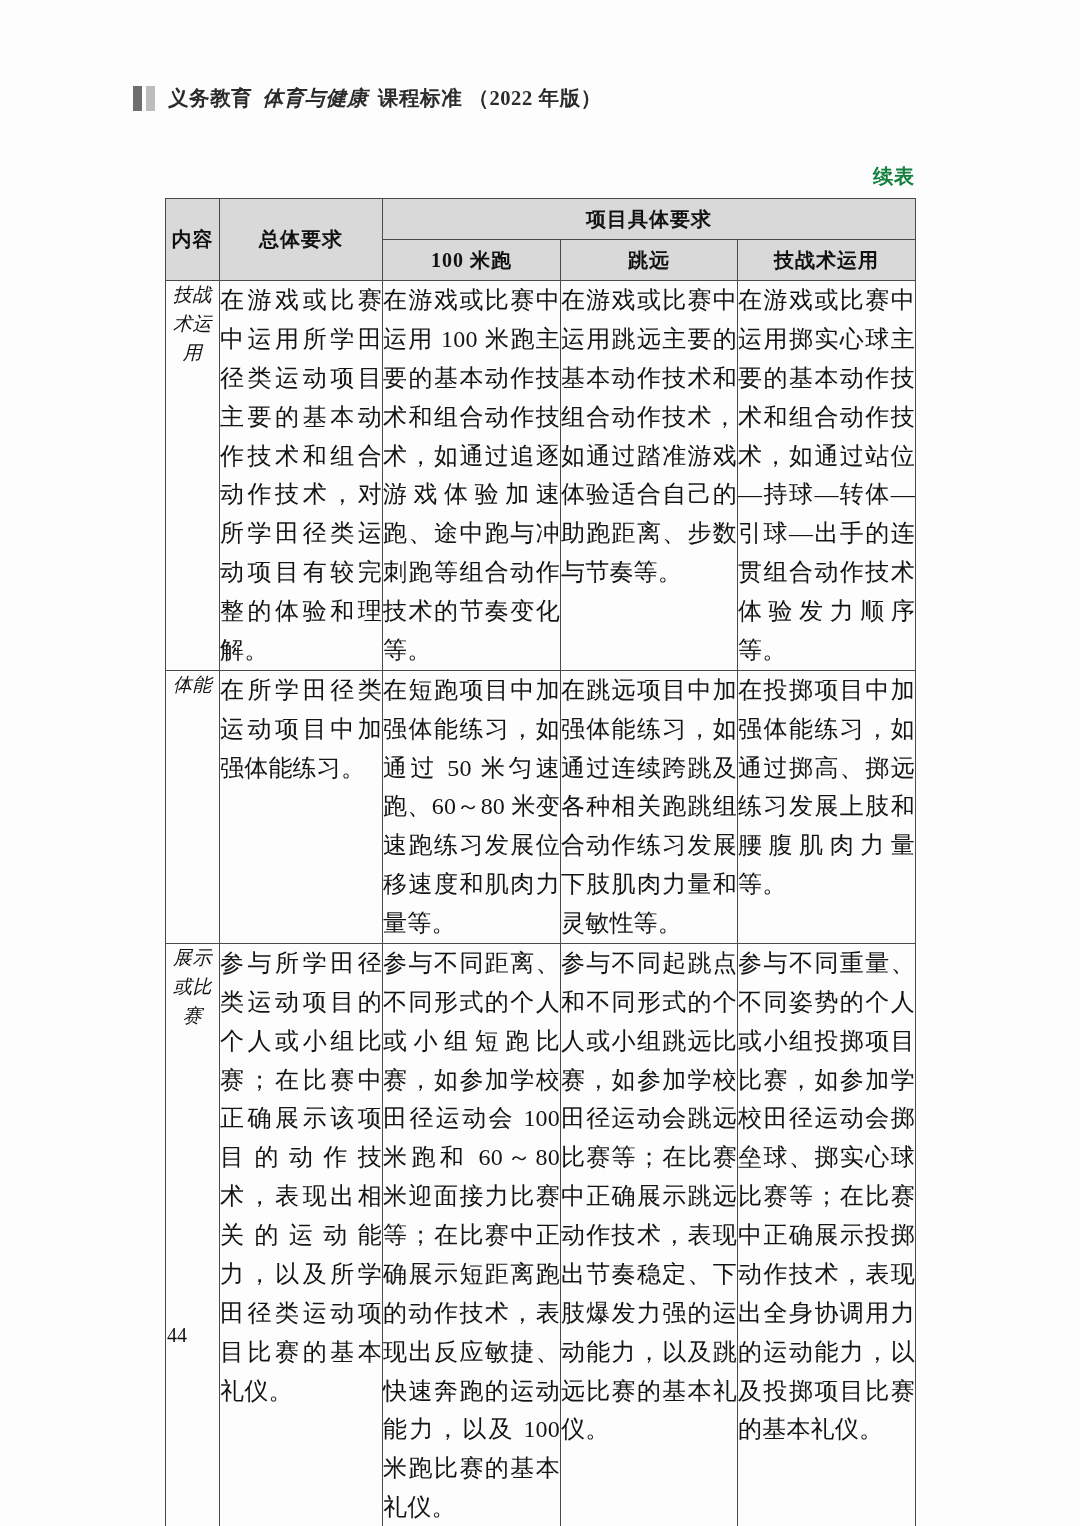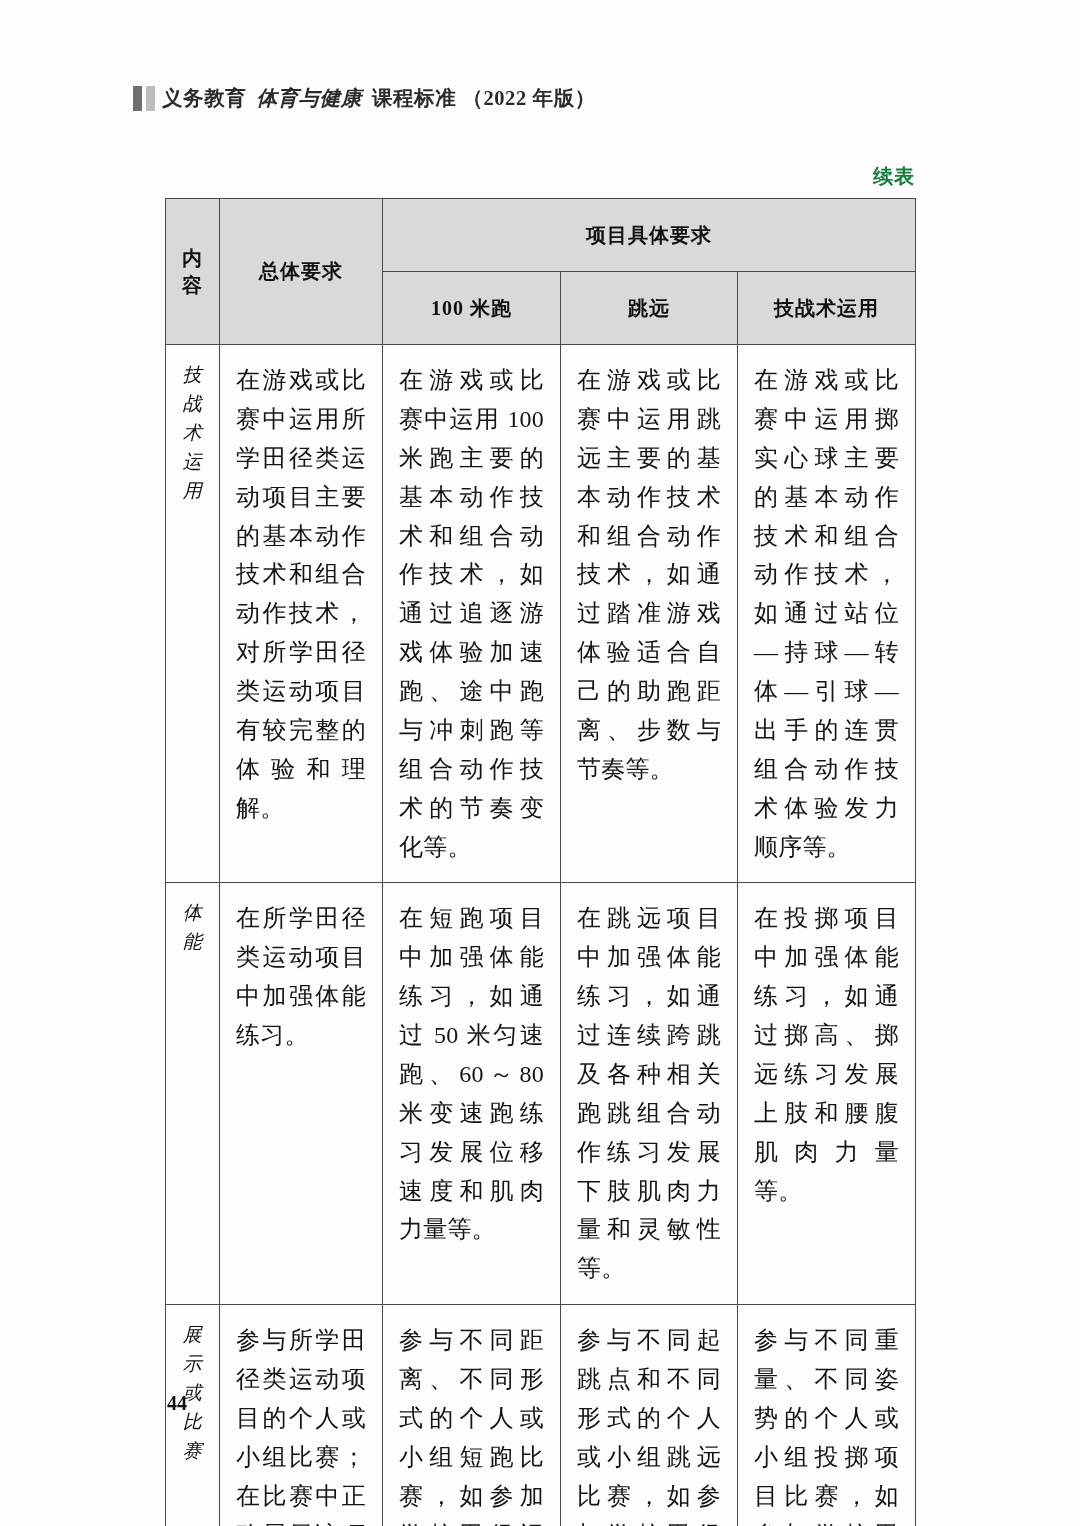--- a/index.html
+++ b/index.html
@@ -22,21 +22,21 @@
     background: #fdfdfd;
   }
 
   
   .running-header {
     position: absolute;
     left: 133px;
     top: 84px;
     display: flex;
     align-items: center;
-    gap: 3px;
+    gap: 9px;
     white-space: nowrap;
   }
   .hdr-mark {
     display: inline-flex;
     gap: 4px;
     margin-right: 4px;
   }
   .hdr-mark i {
     display: block;
     width: 9px;
@@ -78,21 +78,21 @@
   }
   table.std {
     border-collapse: collapse;
     width: 750px;
     table-layout: fixed;
   }
   table.std th,
   table.std td {
     border: 1.5px solid #4a4a4a;
     vertical-align: top;
-    padding: 16px;
+    padding: 0;
   }
   table.std thead th {
     background: #d9d9d9;
     text-align: center;
     vertical-align: middle;
     font-weight: bold;
     font-size: 20px;
     letter-spacing: 1px;
     color: #111;
     height: 40px;
@@ -126,23 +126,23 @@
     padding: 11px 10px 12px 10px;
     color: #141414;
     letter-spacing: 0.2px;
     word-break: break-all;
   }
 
   
   .folio {
     position: absolute;
     left: 167px;
-    top: 1392px;
+    top: 1324px;
     font-size: 20px;
-    font-weight: bold;
+    font-weight: normal;
     color: #111;
   }
 </style>
 </head>
 <body>
 
 <div class="page">
 
   <div class="running-header">
     <span class="hdr-mark">

